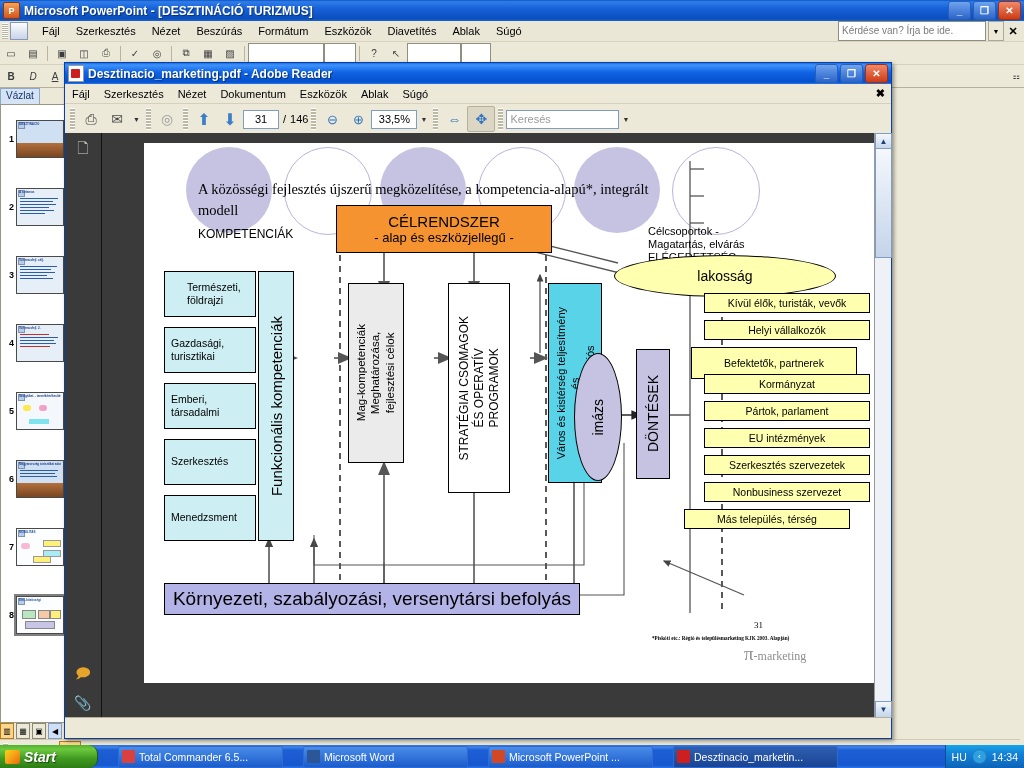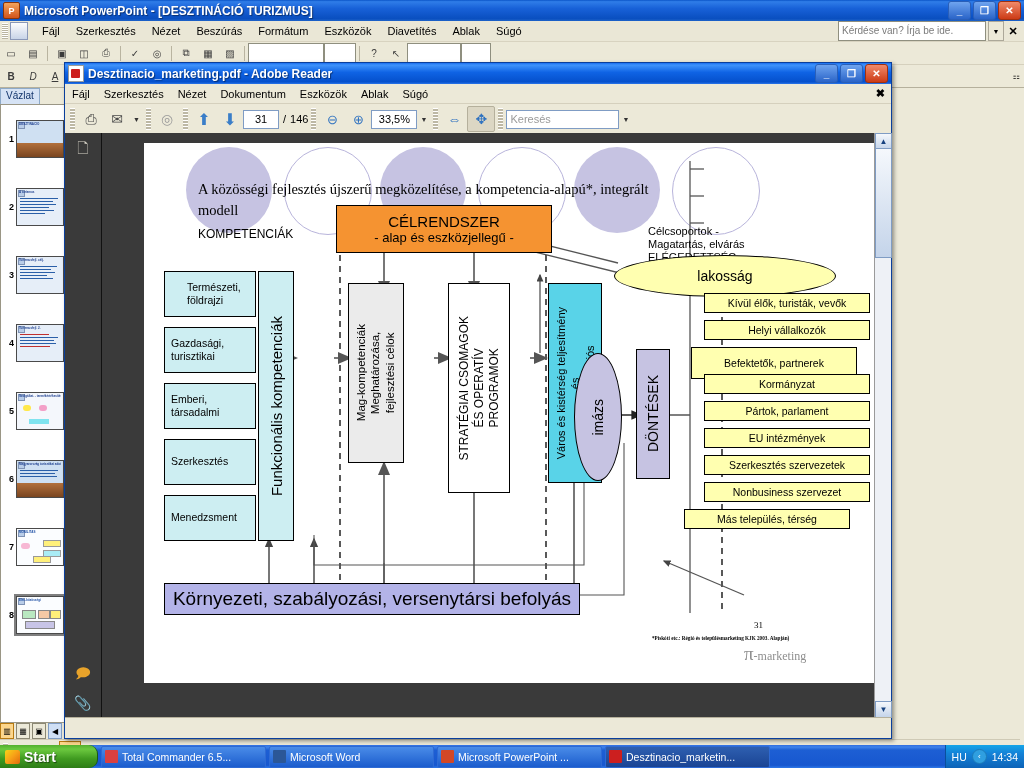--- a/index.html
+++ b/index.html
@@ -152,23 +152,23 @@
   
   #taskbar{position:absolute;left:0;top:745px;width:1024px;height:23px;
     background:linear-gradient(to bottom,#2f6ddf 0%,#3f83ea 9%,#1d5fd4 22%,#1757cf 88%,#2f78e8 100%);
     display:flex;align-items:center;}
   #startbtn{width:92px;height:23px;
     background:linear-gradient(to bottom,#52b02e 0%,#6cc93f 18%,#3f9a20 60%,#2d7d16 100%);
     border-right:1px solid #1d5a10;display:flex;align-items:center;
     border-radius:0 9px 9px 0;padding-left:5px;}
   #startbtn .flag{width:15px;height:14px;margin-right:4px;
     background:linear-gradient(135deg,#f7d417 0%,#f7a017 50%,#e06a0c 100%);border-radius:2px;}
-  #startbtn .slabel{color:#fff;font-size:14px;font-weight:bold;
+  #startbtn .slabel{color:#fff;font-size:14px;font-style:italic;font-weight:bold;
     text-shadow:1px 1px 1px rgba(0,0,0,.5);}
-  .tbitem{height:20px;margin-left:3px;width:160px;display:flex;align-items:center;
+  .tbitem{height:20px;margin-left:20px;width:160px;display:flex;align-items:center;
     background:linear-gradient(to bottom,#4a8ce8,#1b5ccd);border:1px solid #2e6ad4;border-radius:2px;
     color:#fff;font-size:10.5px;padding-left:3px;overflow:hidden;white-space:nowrap;}
   .tbitem.active{background:linear-gradient(to bottom,#2e5fb0,#1a4494);}
   .tbicon{width:13px;height:13px;margin-right:4px;flex:0 0 auto;border-radius:1px;}
   #tray{margin-left:auto;height:23px;display:flex;align-items:center;padding:0 6px;
     background:linear-gradient(to bottom,#14a5e8 0%,#1483d8 35%,#0d63b8 100%);
     border-left:1px solid #0a4f9c;color:#fff;font-size:10.5px;gap:5px;}
   #tray .chev{width:13px;height:13px;border-radius:50%;background:#2f9fe0;border:1px solid #1d7bb8;
     display:flex;align-items:center;justify-content:center;font-size:8px;}
 </style>

